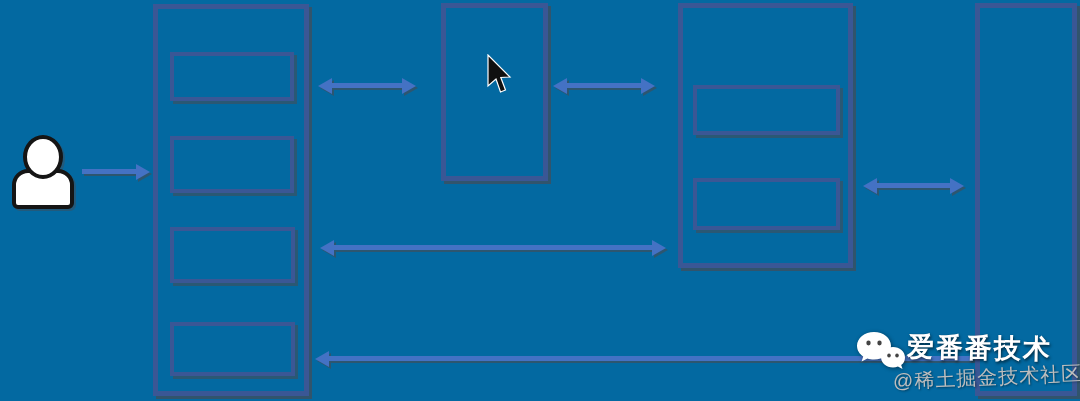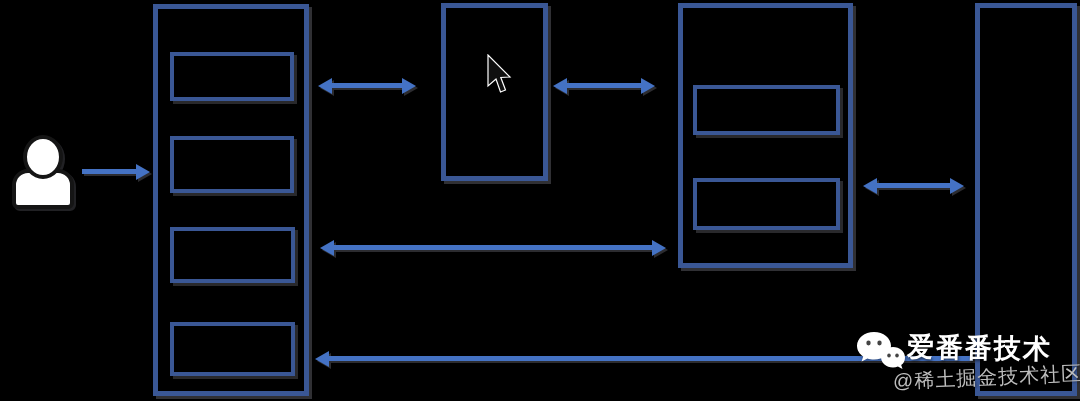--- a/index.html
+++ b/index.html
@@ -1,18 +1,18 @@
 <!DOCTYPE html>
 <html style="--border: #3A5795; --arrow: #4472C4;"><head>
 <meta charset="utf-8">
 <style>
   html,body { margin:0; padding:0; background:#ffffff; }
   .stage {
     position:relative; width:1080px; height:401px; overflow:hidden;
-    background:#000000;
+    background:#0369a1;
     font-family:"Liberation Sans", sans-serif;
   }
   
   .box {
     position:absolute; box-sizing:border-box;
     border:5px solid var(--border,#3A5795);
     background:transparent;
     box-shadow:3px 3px 0 rgba(74,74,80,0.65);
   }
   .box.inner { border-width:4px; box-shadow:3px 3px 0 rgba(74,74,80,0.55); }

